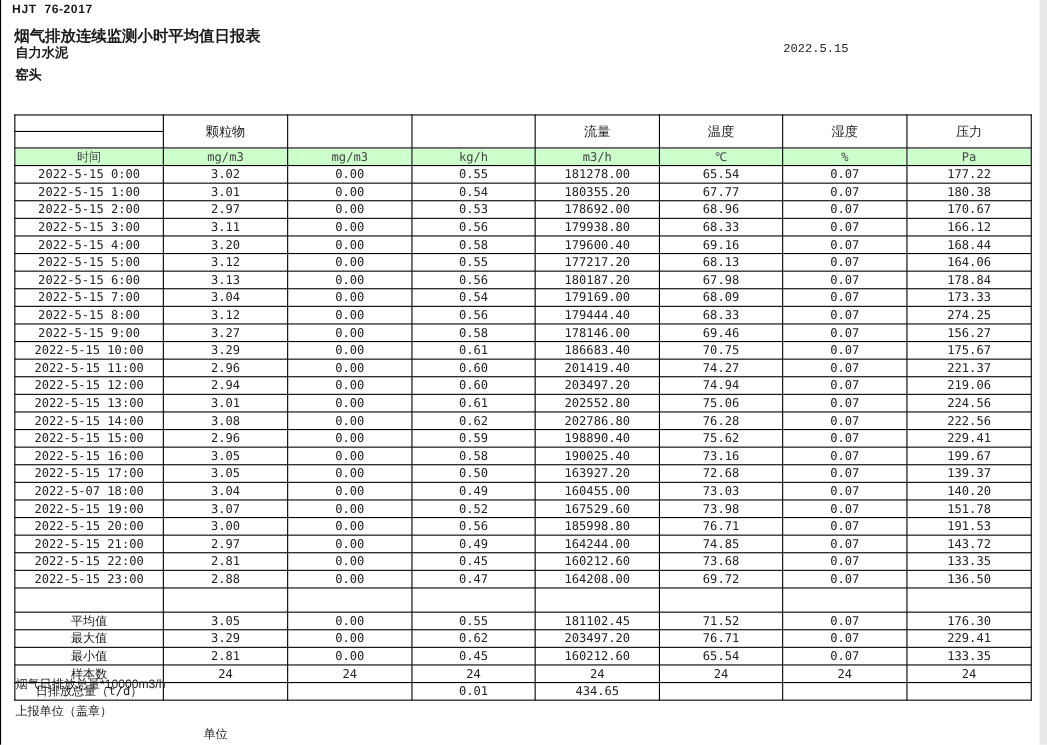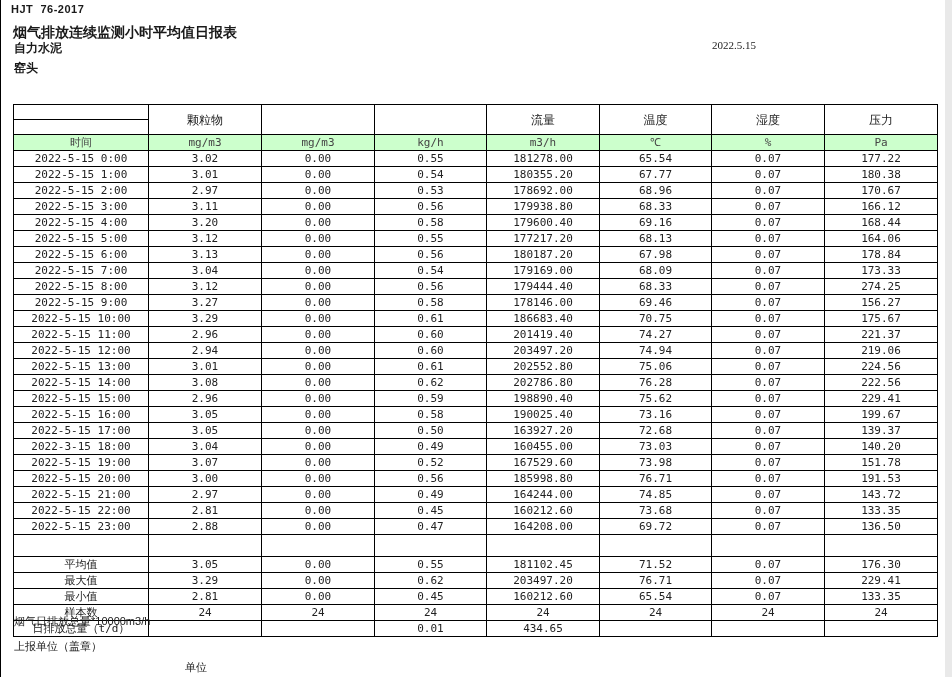--- a/index.html
+++ b/index.html
@@ -23,21 +23,21 @@
     font-size: 11px; font-weight: bold; letter-spacing: 0.5px;
     white-space: pre;
   }
   .title {
     position: absolute; left: 13px; top: 24px; width: 924px;
     text-align: left; font-size: 14px; font-weight: bold;
   }
   .date {
     position: absolute; left: 712px; top: 39px;
     font-size: 11px; color: #222;
-    font-family: Liberation Serif, serif;
+    font-family: Liberation Mono, monospace;
   }
   .company { position: absolute; left: 14px; top: 40px; font-size: 12px; font-weight: bold; }
   .station { position: absolute; left: 14px; top: 60px; font-size: 12px; font-weight: bold; }
 
   table.report {
     position: absolute; left: 13px; top: 87px; width: 924px;
     border-collapse: collapse; table-layout: fixed;
     font-family: "DejaVu Sans Mono", "Liberation Mono", monospace;
     font-size: 11px; color: #222; margin-top: 17px;
   }
@@ -280,21 +280,21 @@
         <td>2022-5-15 17:00</td>
         <td>3.05</td>
         <td>0.00</td>
         <td>0.50</td>
         <td>163927.20</td>
         <td>72.68</td>
         <td>0.07</td>
         <td>139.37</td>
       </tr>
       <tr>
-        <td>2022-3-15 18:00</td>
+        <td>2022-5-07 18:00</td>
         <td>3.04</td>
         <td>0.00</td>
         <td>0.49</td>
         <td>160455.00</td>
         <td>73.03</td>
         <td>0.07</td>
         <td>140.20</td>
       </tr>
       <tr>
         <td>2022-5-15 19:00</td>

